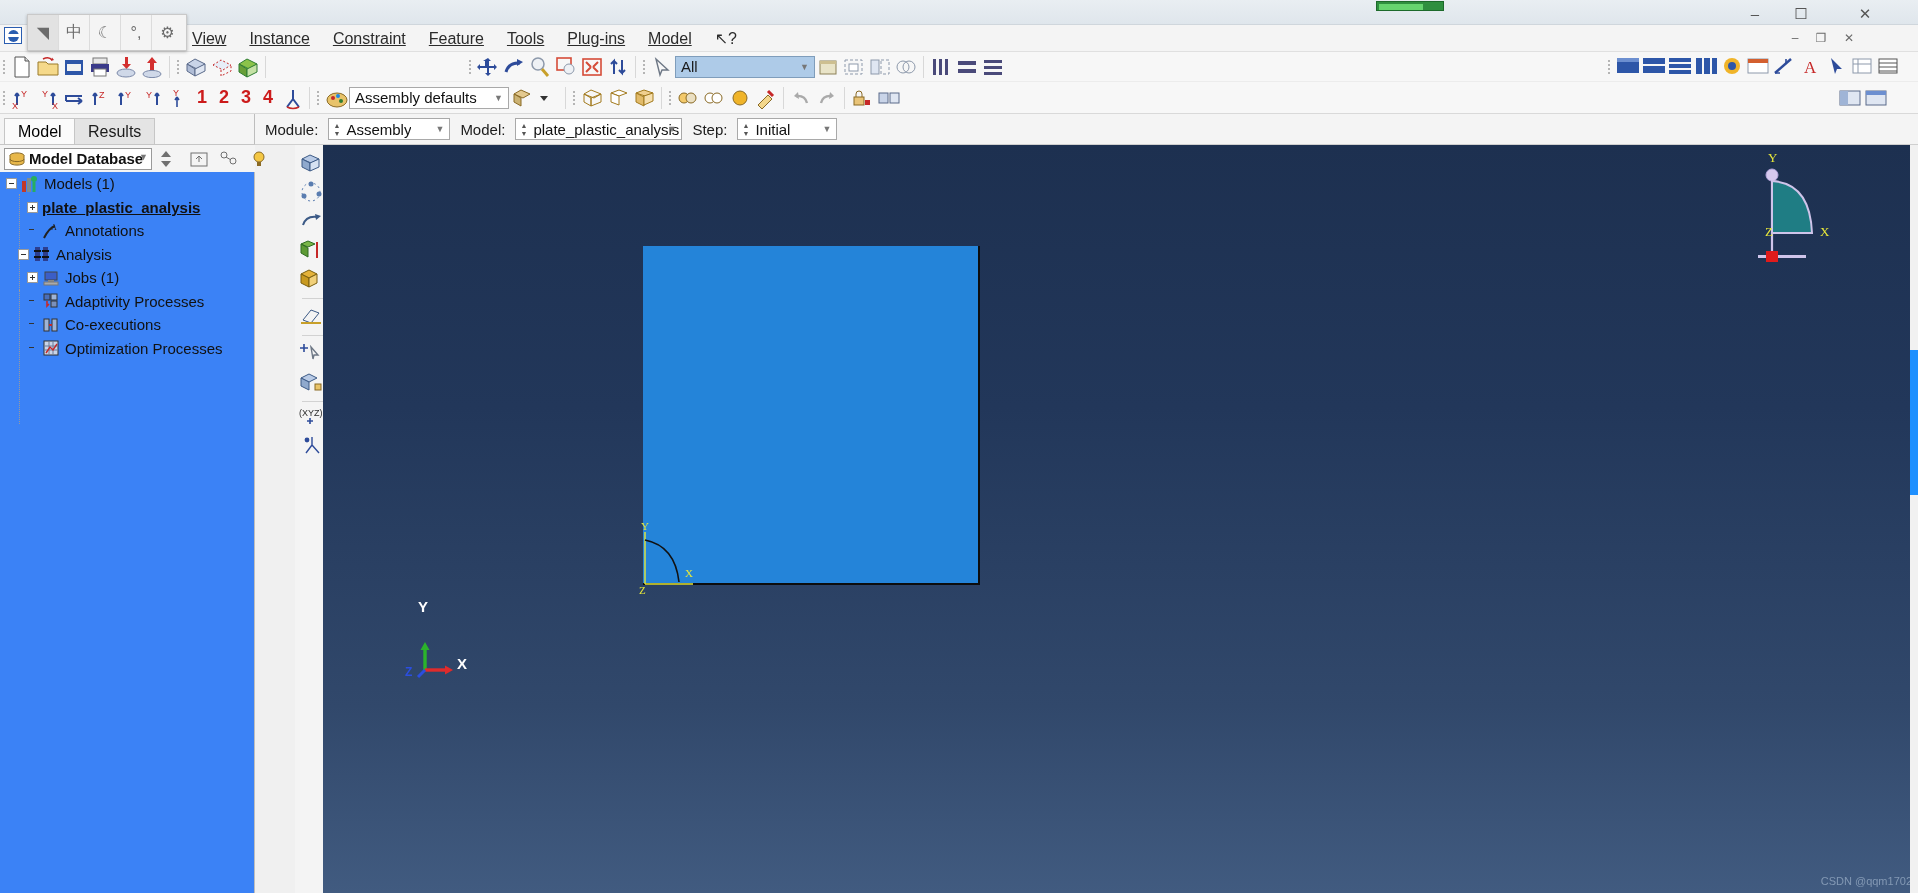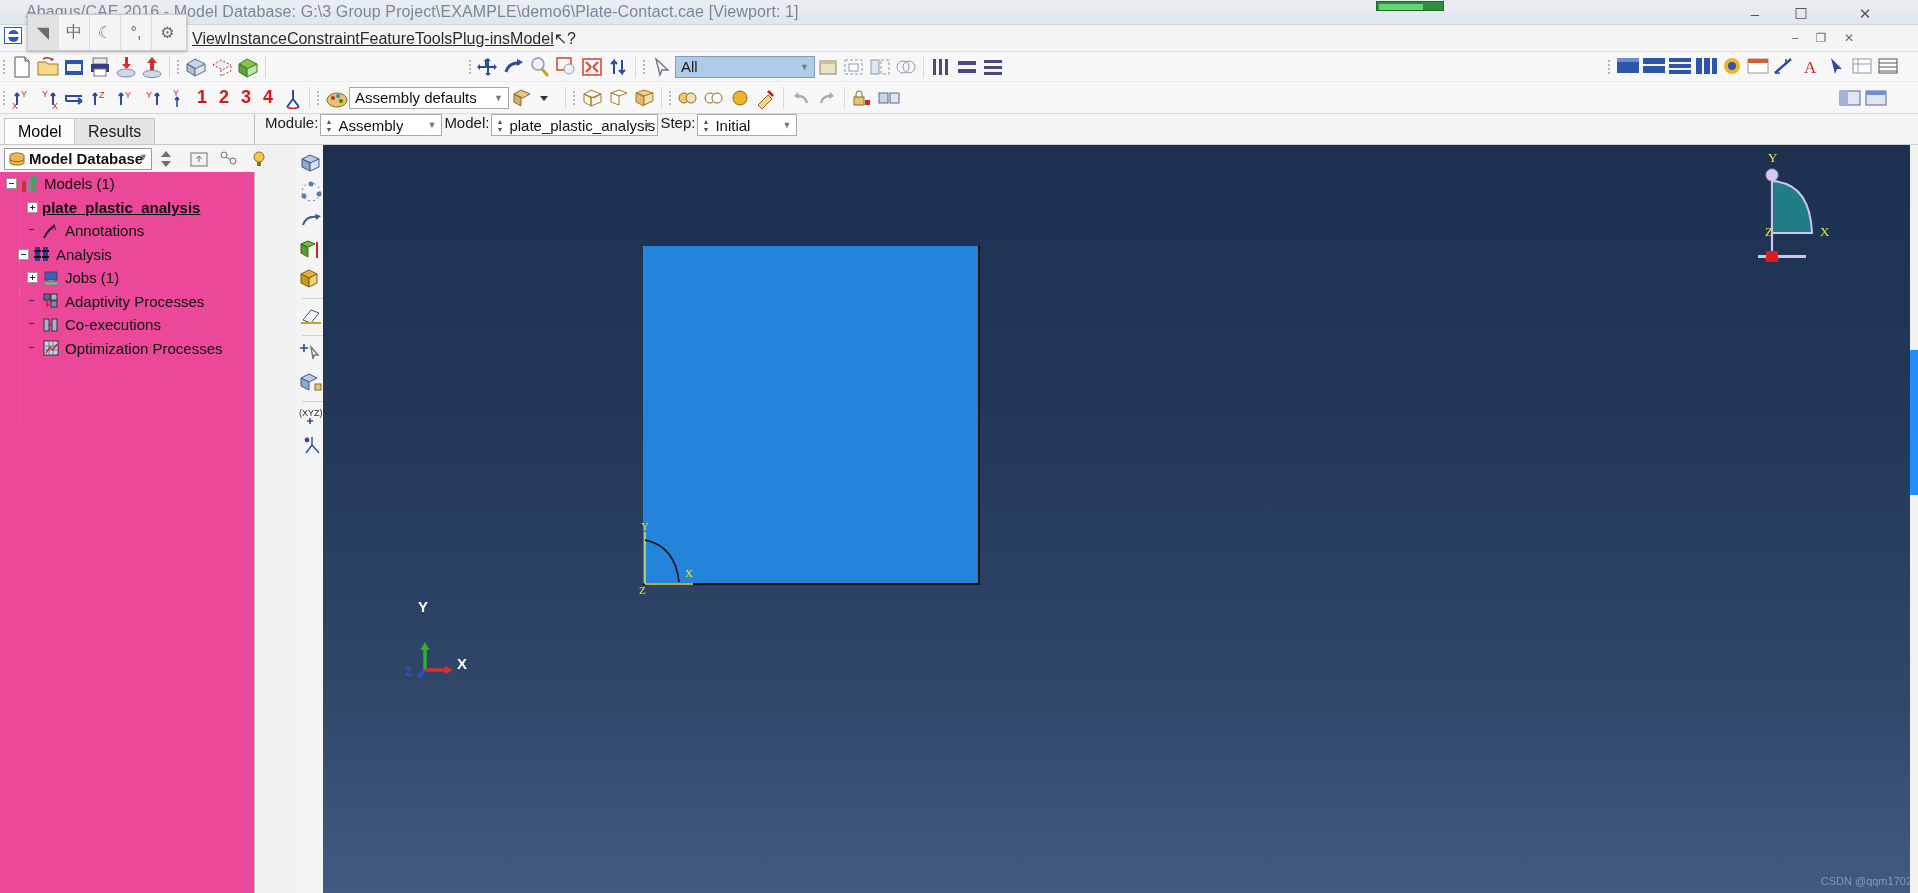--- a/index.html
+++ b/index.html
@@ -49,21 +49,21 @@
     border:1px solid #2a5db0; background:#ffffff;
   }
   .ime-left b { position:absolute; left:3px; top:2px; width:11px; height:12px; background:#2a5db0; border-radius:50%; }
   .ime-left b:after { content:''; position:absolute; left:-1px; top:4px; width:13px; height:3px; background:#fff; }
 
   
   .menubar {
     position: absolute; left: 0; top: 25px; width: 1918px; height: 27px;
     background: #f4f4f4; border-bottom: 1px solid #e0e0e0;
   }
-  .menuitems { position:absolute; left: 192px; top: 0; height:27px; display:flex; align-items:center; }
+  .menuitems { position:absolute; left: 192px; top: 0; height:27px; display:flex; align-items:center; gap: 23px;}
   .menuitems span { font-size: 16px; color: #2b2b2b; white-space: nowrap; }
   .menuitems span u { text-decoration: underline; }
   .helpcursor { font-size: 15px; color:#1a1a1a; }
   .win-ctl2 { position:absolute; top:3px; width:22px; height:20px; color:#6a6a6a; font-size:12px; text-align:center; line-height:20px;}
 
   
   .tb1 {
     position:absolute; left:0; top:52px; width:1918px; height:30px;
     background:#f7f7f7; border-bottom:1px solid #ececec;
     display:flex; align-items:center;
@@ -98,21 +98,21 @@
   .combo.hl { background:#aecbe8; border-color:#7f9dbb; }
   .combo.hl .val { color:#1a1a1a; }
 
   
   .vnum { font-size:18px; font-weight:bold; color:#cc1b1b; width:22px; text-align:center; flex:none;}
 
   
   .ctxbar {
     position:absolute; left:255px; top:114px; width:1663px; height:31px;
     background:#f4f4f4; border-bottom:1px solid #cfcfcf;
-    display:flex; padding-left:10px; gap:2px;
+    display:flex; align-items:center; padding-left:10px; gap:10px;
   }
   .ctxlabel { font-size:15px; color:#1b1b1b; white-space:nowrap; }
   .spin { width:11px; height:19px; display:flex; flex-direction:column; justify-content:center; align-items:center; color:#555; font-size:7px; line-height:8px;}
 
   
   .leftpanel {
     position:absolute; left:0; top:114px; width:255px; height:779px;
     background:#f4f4f4; border-right:1px solid #bdbdbd;
   }
   .tabs { position:absolute; left:0; top:4px; width:255px; height:26px; }
@@ -125,21 +125,21 @@
   .tab1 { left:4px; } .tab2 { left:74px; }
   .treetoolbar {
     position:absolute; left:0; top:30px; width:255px; height:28px;
     background:#f4f4f4; border-top:1px solid #c6c6c6; display:flex; align-items:center; padding-left:4px; gap:4px;font-weight:bold;
   }
   .dbcombo {
     width:148px; height:22px; border:1px solid #9a9a9a; background:#fff;
     display:flex; align-items:center; position:relative; flex:none;
   }
   .dbcombo .val { font-size:15px; color:#111; padding-left:24px; }
-  .treearea { position:absolute; left:0; top:58px; width:254px; height:721px; background:#ec4899; overflow:hidden;}
+  .treearea { position:absolute; left:0; top:58px; width:254px; height:721px; background:#3b82f6; overflow:hidden;}
   .trow { position:relative; height:23.5px; display:flex; align-items:center; font-size:15px; color:#111; white-space:nowrap;}
   .exp {
     width:11px; height:11px; border:1px solid #9a9a9a; background:#fff; flex:none;
     position:relative; margin-right:4px;
   }
   .exp:before { content:''; position:absolute; left:2px; top:4px; width:5px; height:1px; background:#333; }
   .exp.plus:after { content:''; position:absolute; left:4px; top:2px; width:1px; height:5px; background:#333; }
   .exp.none { border:none; background:none; }
   .tico { width:18px; height:18px; flex:none; margin-right:5px; position:relative; }
   .tlabel.sel { font-weight:bold; text-decoration:underline; }
@@ -183,21 +183,20 @@
     position:absolute; right:0; top:145px; width:8px; height:748px; background:#f1f1f1;
   }
   .vscroll .thumb { position:absolute; left:0; top:205px; width:8px; height:145px; background:#1e90ff; }
 </style>
 </head>
 <body>
 
 <div id="app">
 
   <div class="titlebar">
-    <div class="tbtext">Abaqus/CAE 2016 - Model Database: G:\3 Group Project\EXAMPLE\demo6\Plate-Contact.cae [Viewport: 1]</div>
     <div class="bluebox">
         <i></i>
       </div>
     <div class="win-ctl win-min">
         <span class="g">–</span>
       </div>
     <div class="win-ctl win-max">
         <span class="g">☐</span>
       </div>
     <div class="win-ctl win-close">

